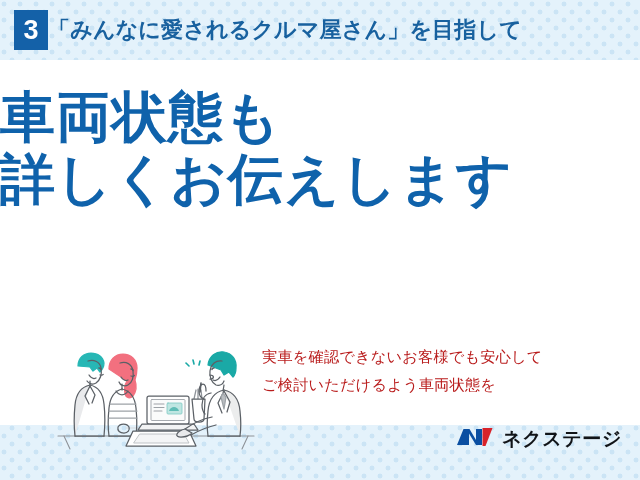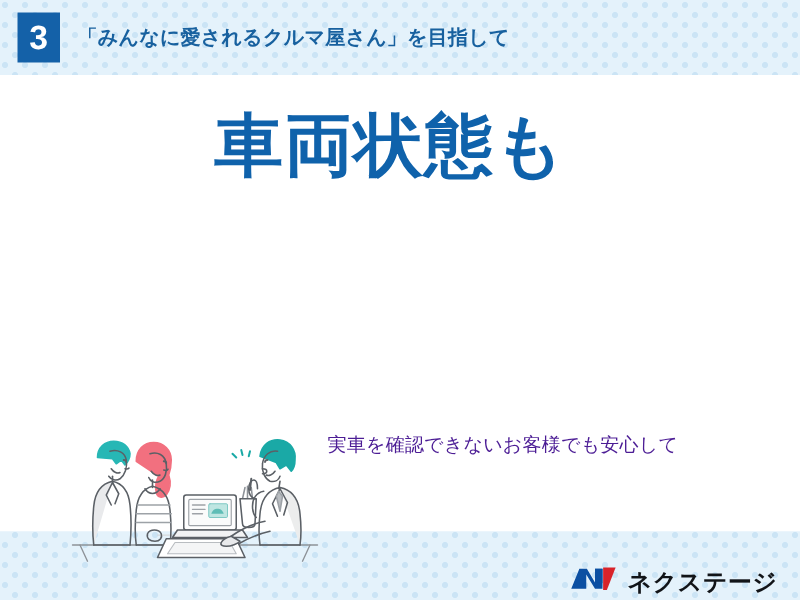--- a/index.html
+++ b/index.html
@@ -44,23 +44,23 @@
     color: #ffffff;
     font-size: 27px;
     font-weight: bold;
     display: flex;
     align-items: center;
     justify-content: center;
     line-height: 1;
     letter-spacing: 0;
   }
   #header-title {
-    margin-left: 14px;
+    margin-left: 0;
     color: #18619f;
-    font-size: 16px;
+    font-size: 22px;
     font-weight: bold;
     letter-spacing: 0.2px;
     white-space: nowrap;
   }
 
   
   #card {
     position: absolute;
     left: 0;
     top: 60px;
@@ -68,62 +68,61 @@
     height: 365px;
     background: #ffffff;
   }
 
   
   #headline {
     position: absolute;
     left: 0;
     top: 28px;
     width: 624px;
-    text-align: center;
+    text-align: left;
     color: #0f62ab;
     font-weight: bold;
     line-height: 1.06;
     letter-spacing: 1px;
-    font-family: Liberation Serif, serif;
   }
   .headline-line-1 { font-size: 55px; display: block; }
   .headline-line-2 { font-size: 55px; display: block; margin-top: 4px; }
 
   
   #illustration {
     position: absolute;
     left: 56px;
     top: 275px;
     width: 200px;
     height: 115px;
   }
 
   
   #body-copy {
     position: absolute;
     left: 262px;
     top: 283px;
     width: 350px;
-    color: #4c1d95;
+    color: #b91c1c;
     font-size: 15.2px;
     line-height: 1.82;
     letter-spacing: 0.2px;
     white-space: nowrap;
   }
   #body-copy .copy-line { display: block; }
 
   
   #footer {
     position: absolute;
     left: 0;
     top: 425px;
     width: 640px;
     height: 55px;
     display: flex;
-    align-items: flex-end;
+    align-items: flex-start;
     justify-content: flex-end;
   }
   #brand {
     display: flex;
     align-items: center;
     margin-right: 18px;
   }
   #brand-mark { display: block; }
   #brand-name {
     margin-left: 8px;
@@ -141,20 +140,21 @@
 
   <div id="header">
     <div id="badge">3</div>
     <div id="header-title">「みんなに愛されるクルマ屋さん」を目指して</div>
   </div>
 
   <div id="card">
 
     <div id="headline">
       <span class="headline-line-1">車両状態も</span>
+      <span class="headline-line-2">詳しくお伝えします</span>
     </div>
 
     <div id="illustration">
       <svg width="200" height="115" viewBox="0 0 200 115" xmlns="http://www.w3.org/2000/svg">
         <g fill="none" stroke="#5b6066" stroke-width="1.25" stroke-linecap="round" stroke-linejoin="round">
 
           <path d="M2 101 L198 101" stroke="#8d9298" stroke-width="1.1"></path>
           <path d="M8 101 L14 114 M192 101 L186 114" stroke="#8d9298" stroke-width="1.1"></path>
 
           <path d="M70 93 L138 93" stroke="#d6d9dc" stroke-width="1"></path>
@@ -264,20 +264,21 @@
             <path d="M133 31 l-3 -3"></path>
             <path d="M138 29 l-1 -4"></path>
             <path d="M143 30 l1 -4"></path>
           </g>
         </g>
       </svg>
     </div>
 
     <div id="body-copy">
       <span class="copy-line">実車を確認できないお客様でも安心して</span>
+      <span class="copy-line">ご検討いただけるよう車両状態を</span>
     </div>
 
   </div>
 
   <div id="footer">
     <div id="brand">
       <span id="brand-mark">
         <svg width="38" height="24" viewBox="0 0 38 24" xmlns="http://www.w3.org/2000/svg">
           <path d="M1 20 L7.5 4 L13.5 4 L20 15 L20 4 L26 4 L26 20 L20 20 L13 8.5 L13 20 Z" fill="#0b4fa2"></path>
           <path d="M26.5 3 L36.5 3 L29.5 21 L26.5 21 Z" fill="#d8232a"></path>

